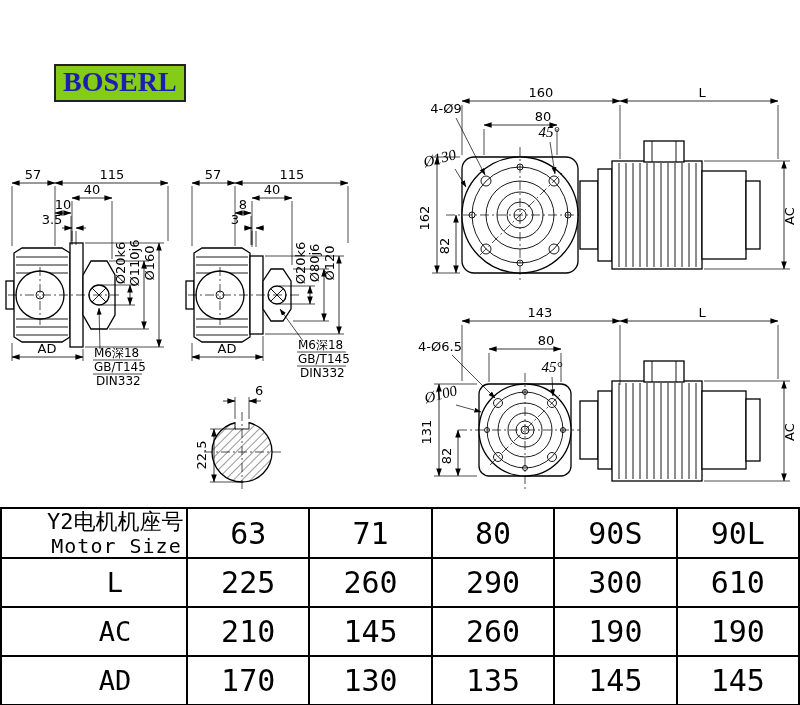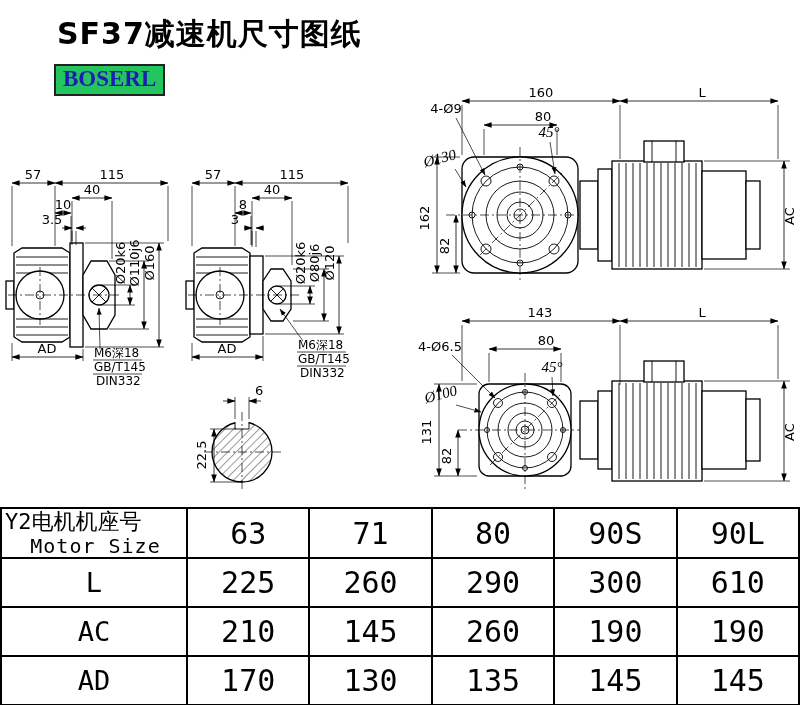--- a/index.html
+++ b/index.html
@@ -1,47 +1,46 @@
 <!DOCTYPE html>
 <html><head>
 <meta charset="utf-8">
 <style>
   html,body{margin:0;padding:0;background:#fff;}
   .page{position:relative;width:800px;height:705px;background:#fff;overflow:hidden;
         font-family:"DejaVu Sans",sans-serif;color:#000;}
   .page-title{position:absolute;left:57px;top:14px;font-size:30px;font-weight:700;
         letter-spacing:1px;font-family:"DejaVu Sans",sans-serif;}
-  .brand-box{position:absolute;left:54px;top:64px;border:2px solid #222;background:#22c55e;
-        padding:0 7px 2px 7px;font-family:"Liberation Serif",serif;font-size:23px;
+  .brand-box{position:absolute;left:54px;top:64px;border:2px solid #222;background:#84cc16;
+        padding:0 7px 2px 7px;font-family:"Liberation Serif",serif;font-size:28px;
         font-weight:600;color:#1d1db2;}
   .drawing-svg{position:absolute;left:0;top:85px;}
   
   .o{fill:#fff;stroke:#000;stroke-width:1.3;}
   .t{fill:none;stroke:#000;stroke-width:0.9;}
   .d{fill:none;stroke:#000;stroke-width:0.8;}
   .e{fill:none;stroke:#000;stroke-width:0.7;}
   .c{fill:none;stroke:#000;stroke-width:0.7;stroke-dasharray:9 3 2 3;}
   text.dt{font-family:"DejaVu Sans",sans-serif;font-size:13px;fill:#000;}
   text.ds{font-family:"Liberation Serif",serif;font-style:italic;font-size:15px;fill:#000;}
   text.dn{font-family:"DejaVu Sans",sans-serif;font-size:12px;fill:#000;}
   
   .spec-table{position:absolute;left:0;top:507px;width:800px;border-collapse:collapse;
         table-layout:fixed;font-family:"DejaVu Sans Mono","DejaVu Sans",monospace;}
   .spec-table td{border:2px solid #000;text-align:center;vertical-align:middle;
         font-size:30px;height:47px;padding:0;}
-  .spec-table td.rowhead{font-size:27px;}
+  .spec-table td.rowhead{font-size:27px;padding-left:42px;}
   .rh1{font-size:22px;text-align:left;padding-left:3px;line-height:1.2;}
   .rh2{font-size:20px;text-align:center;padding-left:3px;line-height:1.1;letter-spacing:1px;}
 </style>
 </head>
 <body>
 
 <div class="page">
 
-  <div class="page-title">SF37减速机尺寸图纸</div>
   <div class="brand-box">BOSERL</div>
 
   <svg class="drawing-svg" width="800" height="422" viewBox="0 0 800 422">
     <defs>
       <marker id="arr" viewBox="0 0 10 8" refX="9.5" refY="4" markerWidth="10" markerHeight="8" orient="auto-start-reverse">
         <path d="M0,0.5 L10,4 L0,7.5 Z" fill="#000"></path>
       </marker>
       <pattern id="hatch" width="6" height="6" patternUnits="userSpaceOnUse" patternTransform="rotate(45)">
         <rect width="6" height="6" fill="#fff"></rect>
         <line x1="0" y1="0" x2="0" y2="6" stroke="#000" stroke-width="0.8"></line>

